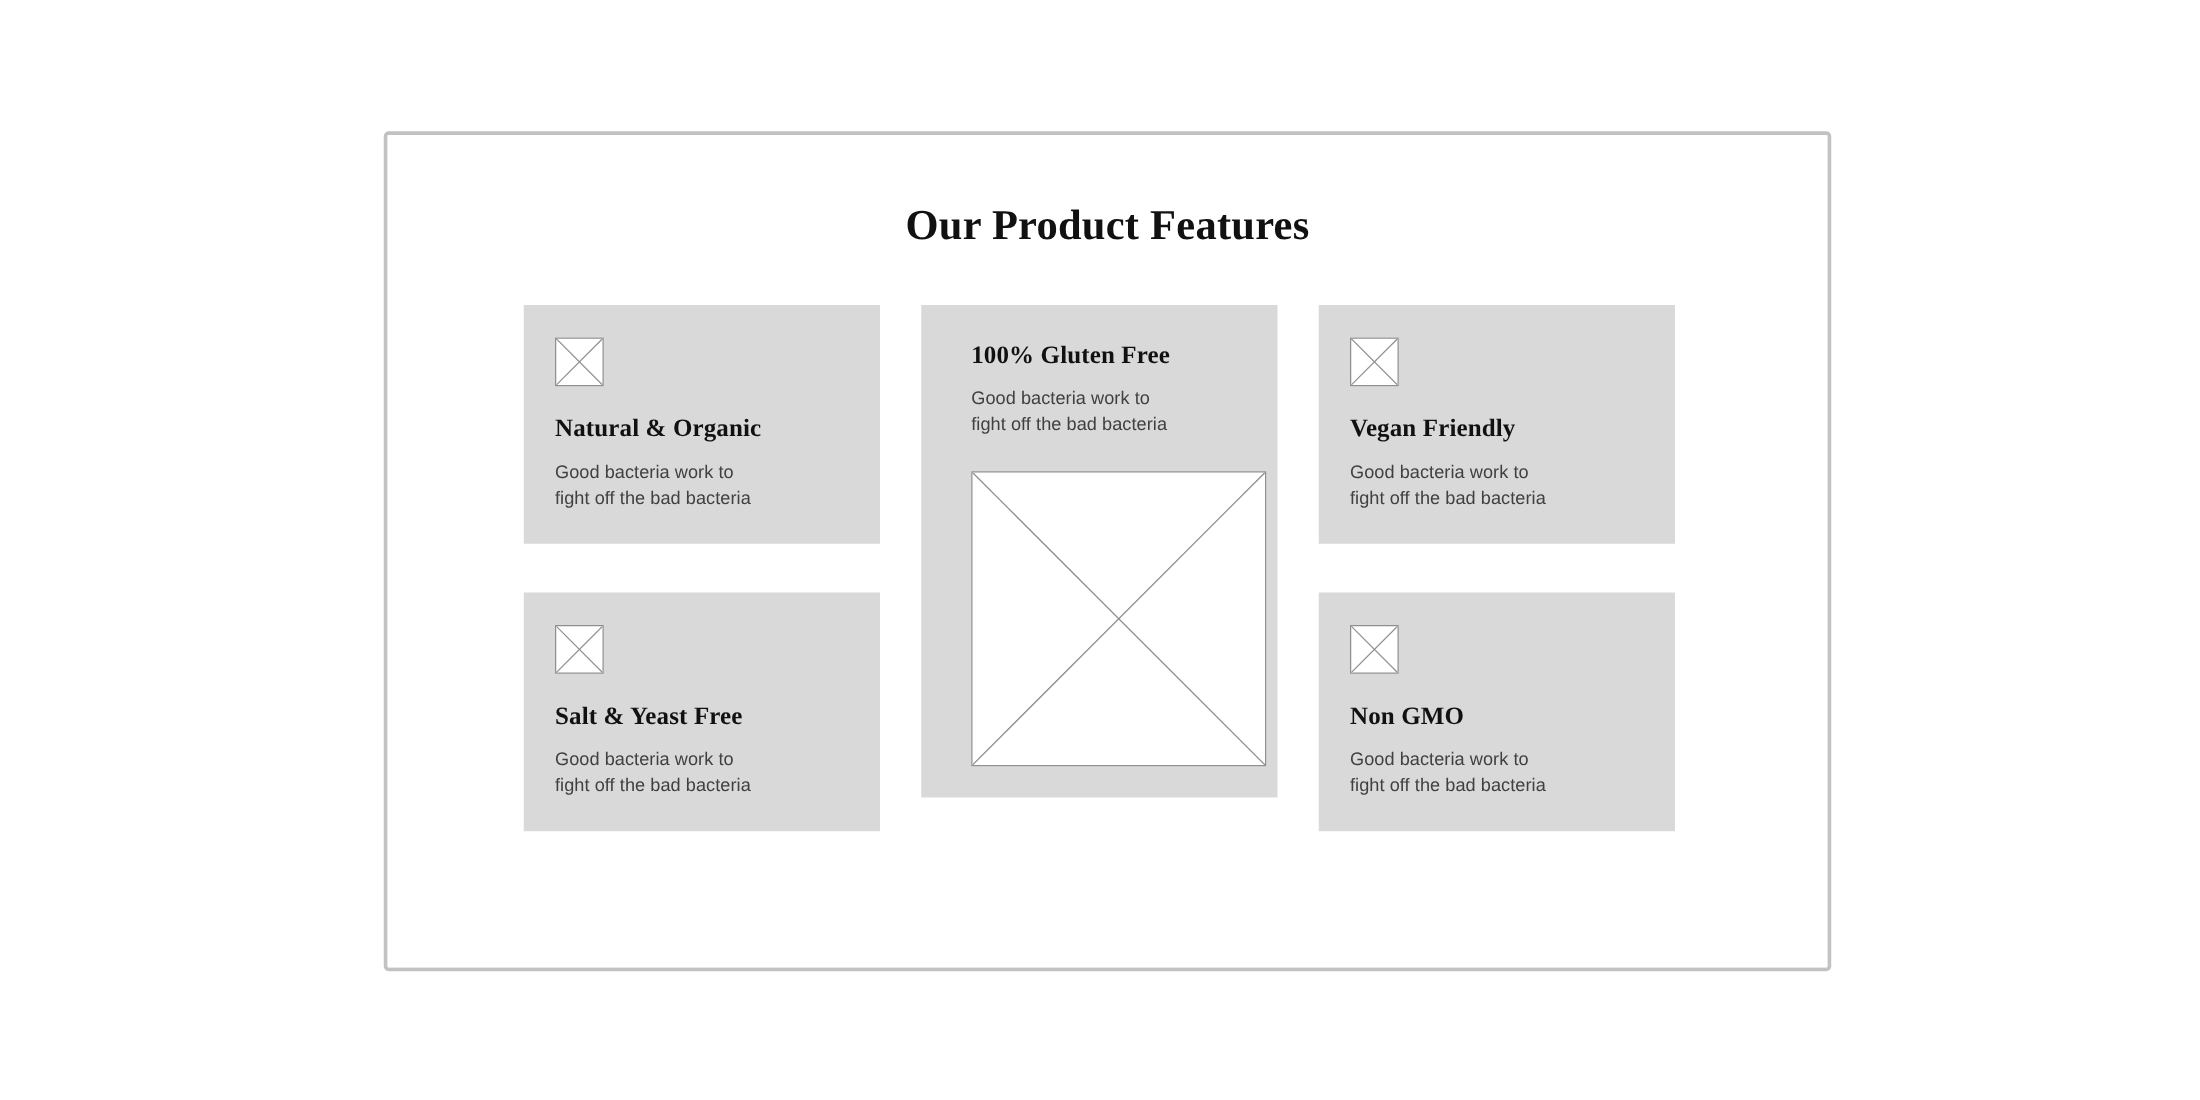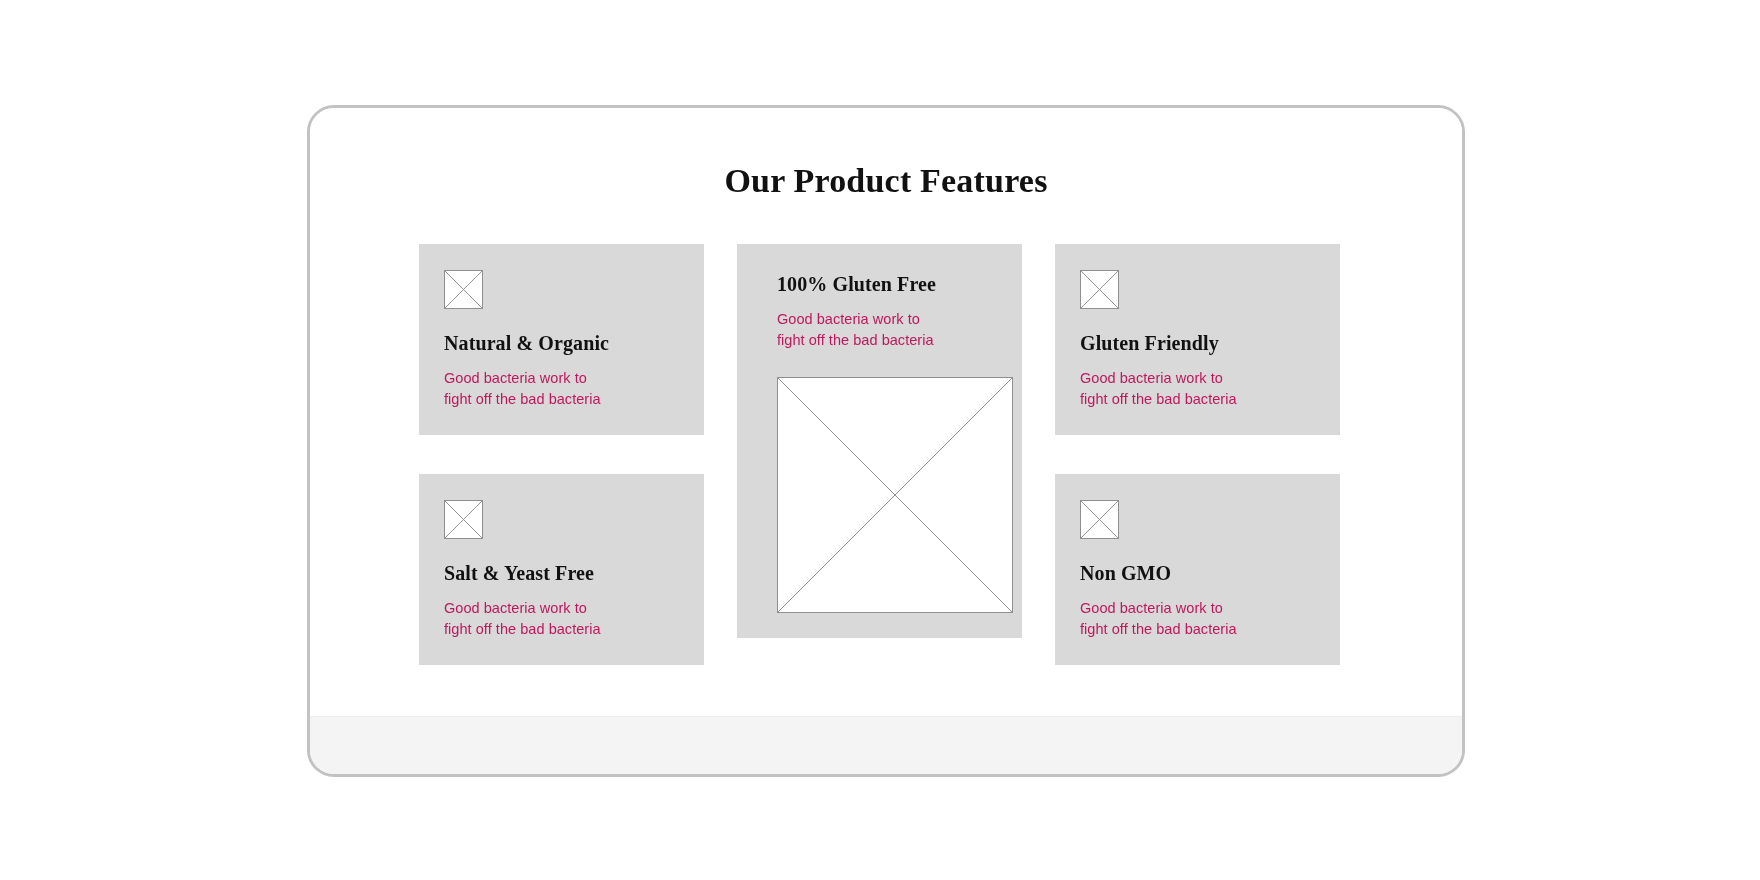--- a/index.html
+++ b/index.html
@@ -21,24 +21,24 @@
 
   
   .device-frame {
     position: absolute;
     left: 307px;
     top: 105px;
     width: 1158px;
     height: 672px;
     background: #ffffff;
     border: 3px solid #c2c2c2;
-    border-radius: 27px;
+    border-radius: 4px;
     overflow: hidden;
     display: flex;
-    flex-direction: column;
+    flex-direction: row;
   }
 
   .viewport {
     flex: 1 1 auto;
     position: relative;
     background: #ffffff;
     overflow: hidden;
   }
 
   .footer-strip {
@@ -121,21 +121,21 @@
     line-height: 1.2;
     color: #111111;
     letter-spacing: 0.1px;
     margin-bottom: 13px;
   }
 
   .card-body {
     font-family: "Liberation Sans", sans-serif;
     font-size: 14.5px;
     line-height: 1.42;
-    color: #be185d;
+    color: #404040;
     letter-spacing: 0.05px;
     max-width: 210px;
   }
 
   .card-body .line { display: block; }
 </style>
 </head>
 <body>
 
 <div class="stage">
@@ -200,21 +200,21 @@
 
         <div class="col">
 
           <div class="card small">
             <span class="ph ph-icon">
               <svg viewBox="0 0 39 39" preserveAspectRatio="none">
                 <line x1="0" y1="0" x2="39" y2="39"></line>
                 <line x1="39" y1="0" x2="0" y2="39"></line>
               </svg>
             </span>
-            <div class="card-title">Gluten Friendly</div>
+            <div class="card-title">Vegan Friendly</div>
             <div class="card-body">
               <span class="line">Good bacteria work to</span>
               <span class="line">fight off the bad bacteria</span>
             </div>
           </div>
 
           <div class="card small">
             <span class="ph ph-icon">
               <svg viewBox="0 0 39 39" preserveAspectRatio="none">
                 <line x1="0" y1="0" x2="39" y2="39"></line>

